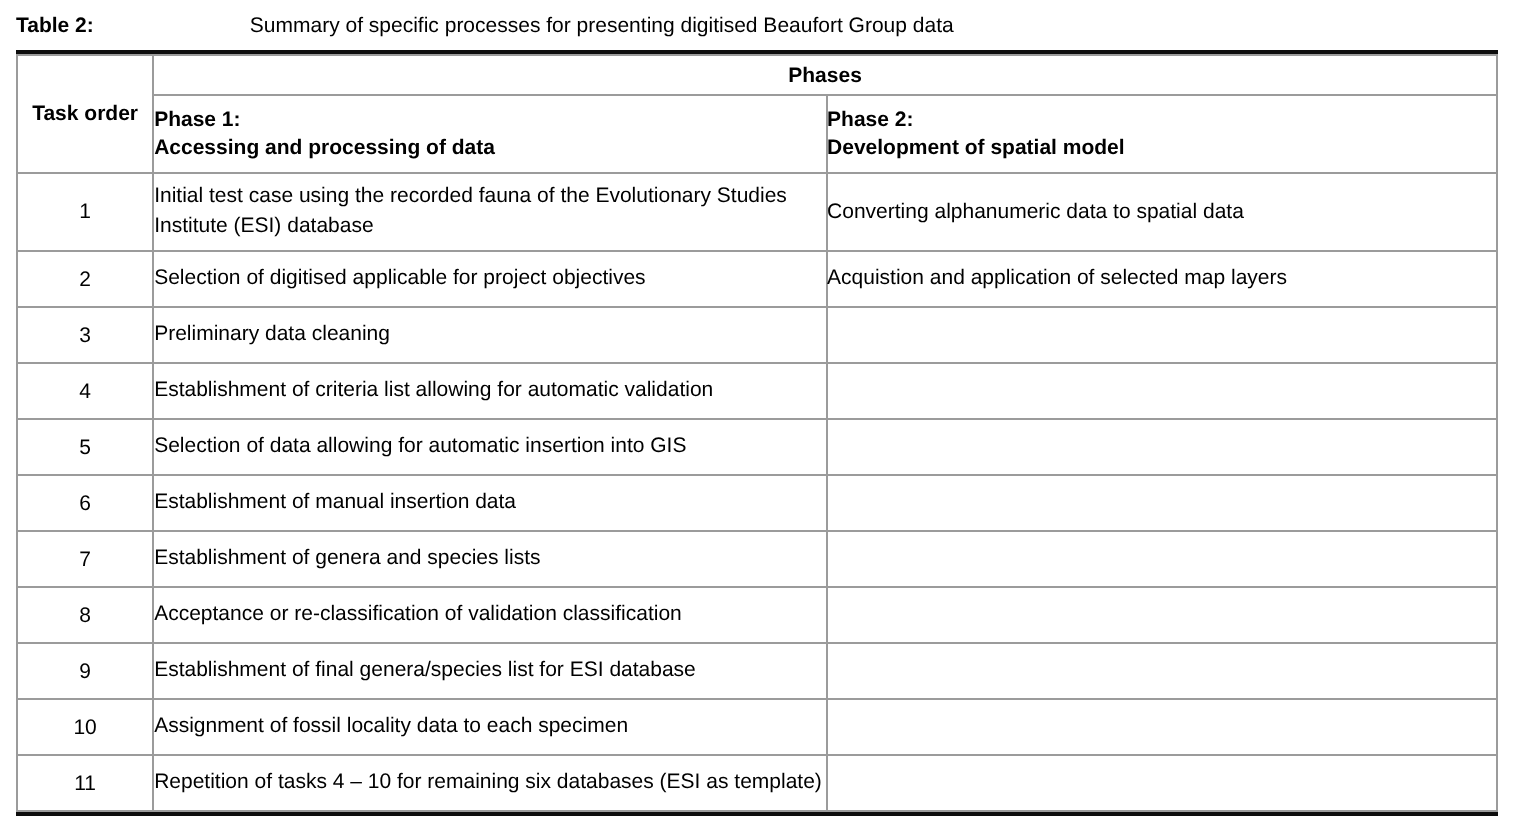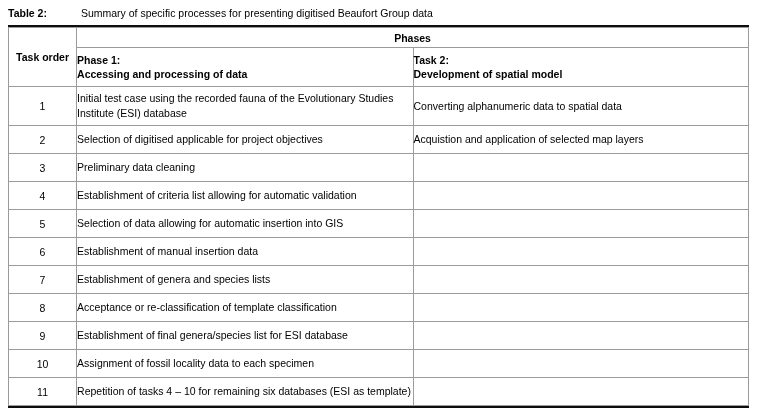--- a/index.html
+++ b/index.html
@@ -29,20 +29,21 @@
   }
   .caption-label {
     font-weight: bold;
     flex: 0 0 auto;
     margin-right: 34px;
     white-space: nowrap;
   }
   .caption-text {
     font-weight: normal;
     flex: 1 1 auto;
+    margin-left: 44px;
   }
   .rule {
     height: 2px;
     background: #0d0d0d;
     margin: 0 8px;
   }
   table.tbl {
     border-collapse: collapse;
     table-layout: fixed;
     width: 741px;
@@ -128,21 +129,21 @@
       <tr>
         <td class="hdr-taskorder" rowspan="2">Task order</td>
         <td class="hdr-phases" colspan="2">Phases</td>
       </tr>
       <tr>
         <td class="hdr-phase">
           <span>Phase 1:</span><br>
           <span>Accessing and processing of data</span>
         </td>
         <td class="hdr-phase">
-          <span>Task 2:</span><br>
+          <span>Phase 2:</span><br>
           <span>Development of spatial model</span>
         </td>
       </tr>
 
       <tr class="tall">
         <td class="num">1</td>
         <td class="cell">Initial test case using the recorded fauna of the Evolutionary Studies Institute (ESI) database</td>
         <td class="cell">Converting alphanumeric data to spatial data</td>
       </tr>
       <tr class="norm">
@@ -170,21 +171,21 @@
         <td class="cell">Establishment of manual insertion data</td>
         <td class="cell"></td>
       </tr>
       <tr class="norm">
         <td class="num">7</td>
         <td class="cell">Establishment of genera and species lists</td>
         <td class="cell"></td>
       </tr>
       <tr class="norm">
         <td class="num">8</td>
-        <td class="cell">Acceptance or re-classification of template classification</td>
+        <td class="cell">Acceptance or re-classification of validation classification</td>
         <td class="cell"></td>
       </tr>
       <tr class="norm">
         <td class="num">9</td>
         <td class="cell">Establishment of final genera/species list for ESI database</td>
         <td class="cell"></td>
       </tr>
       <tr class="norm">
         <td class="num">10</td>
         <td class="cell">Assignment of fossil locality data to each specimen</td>

